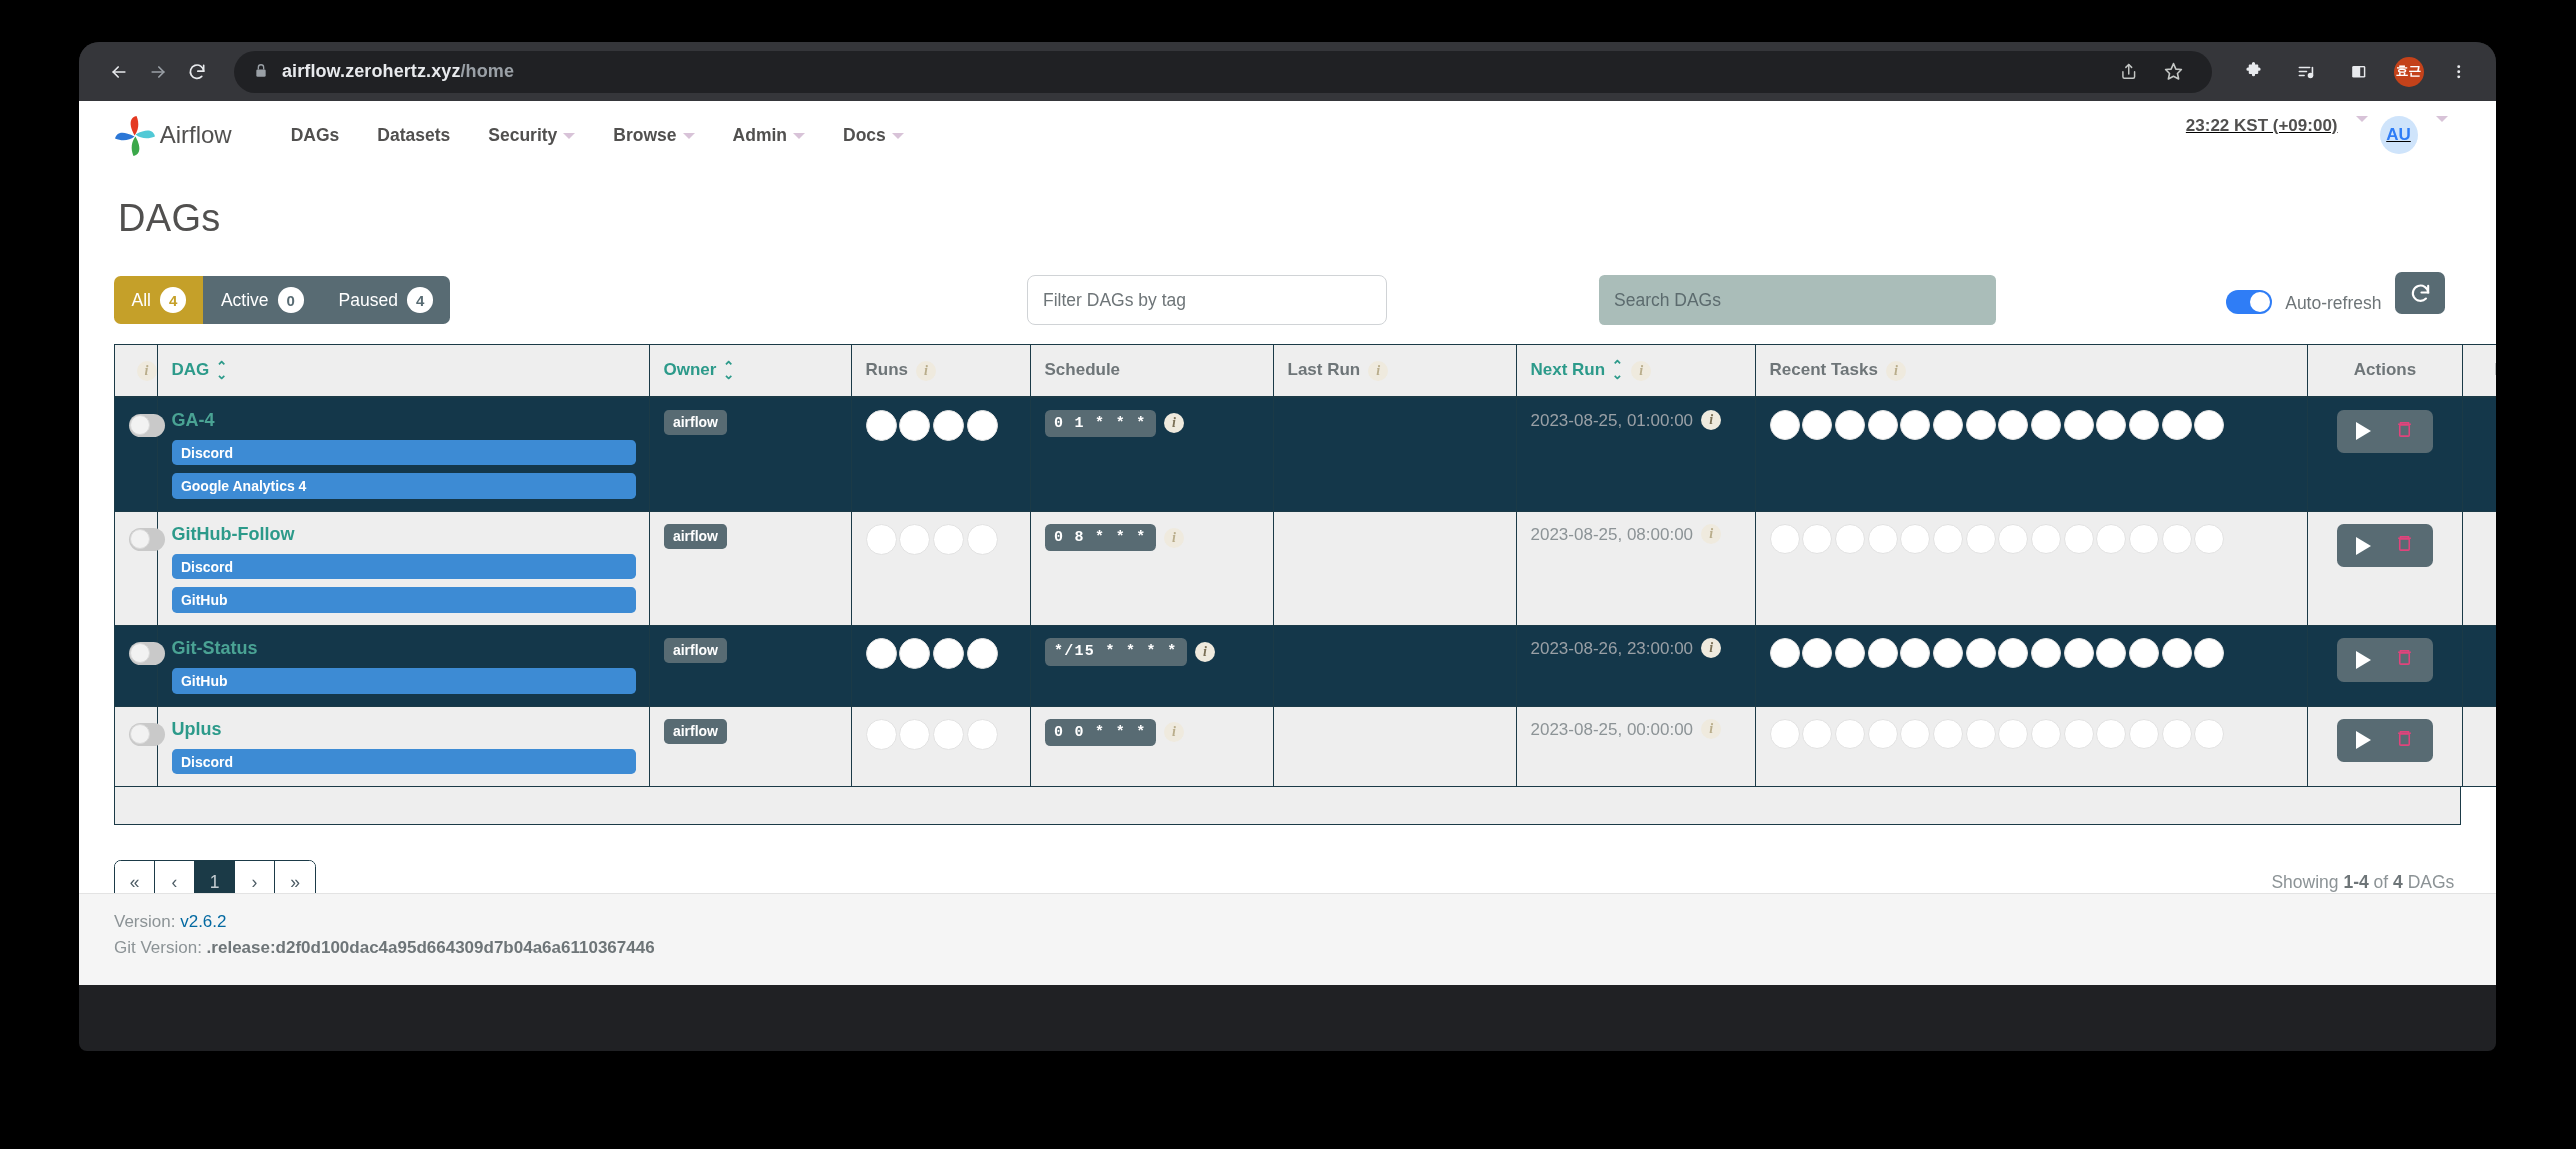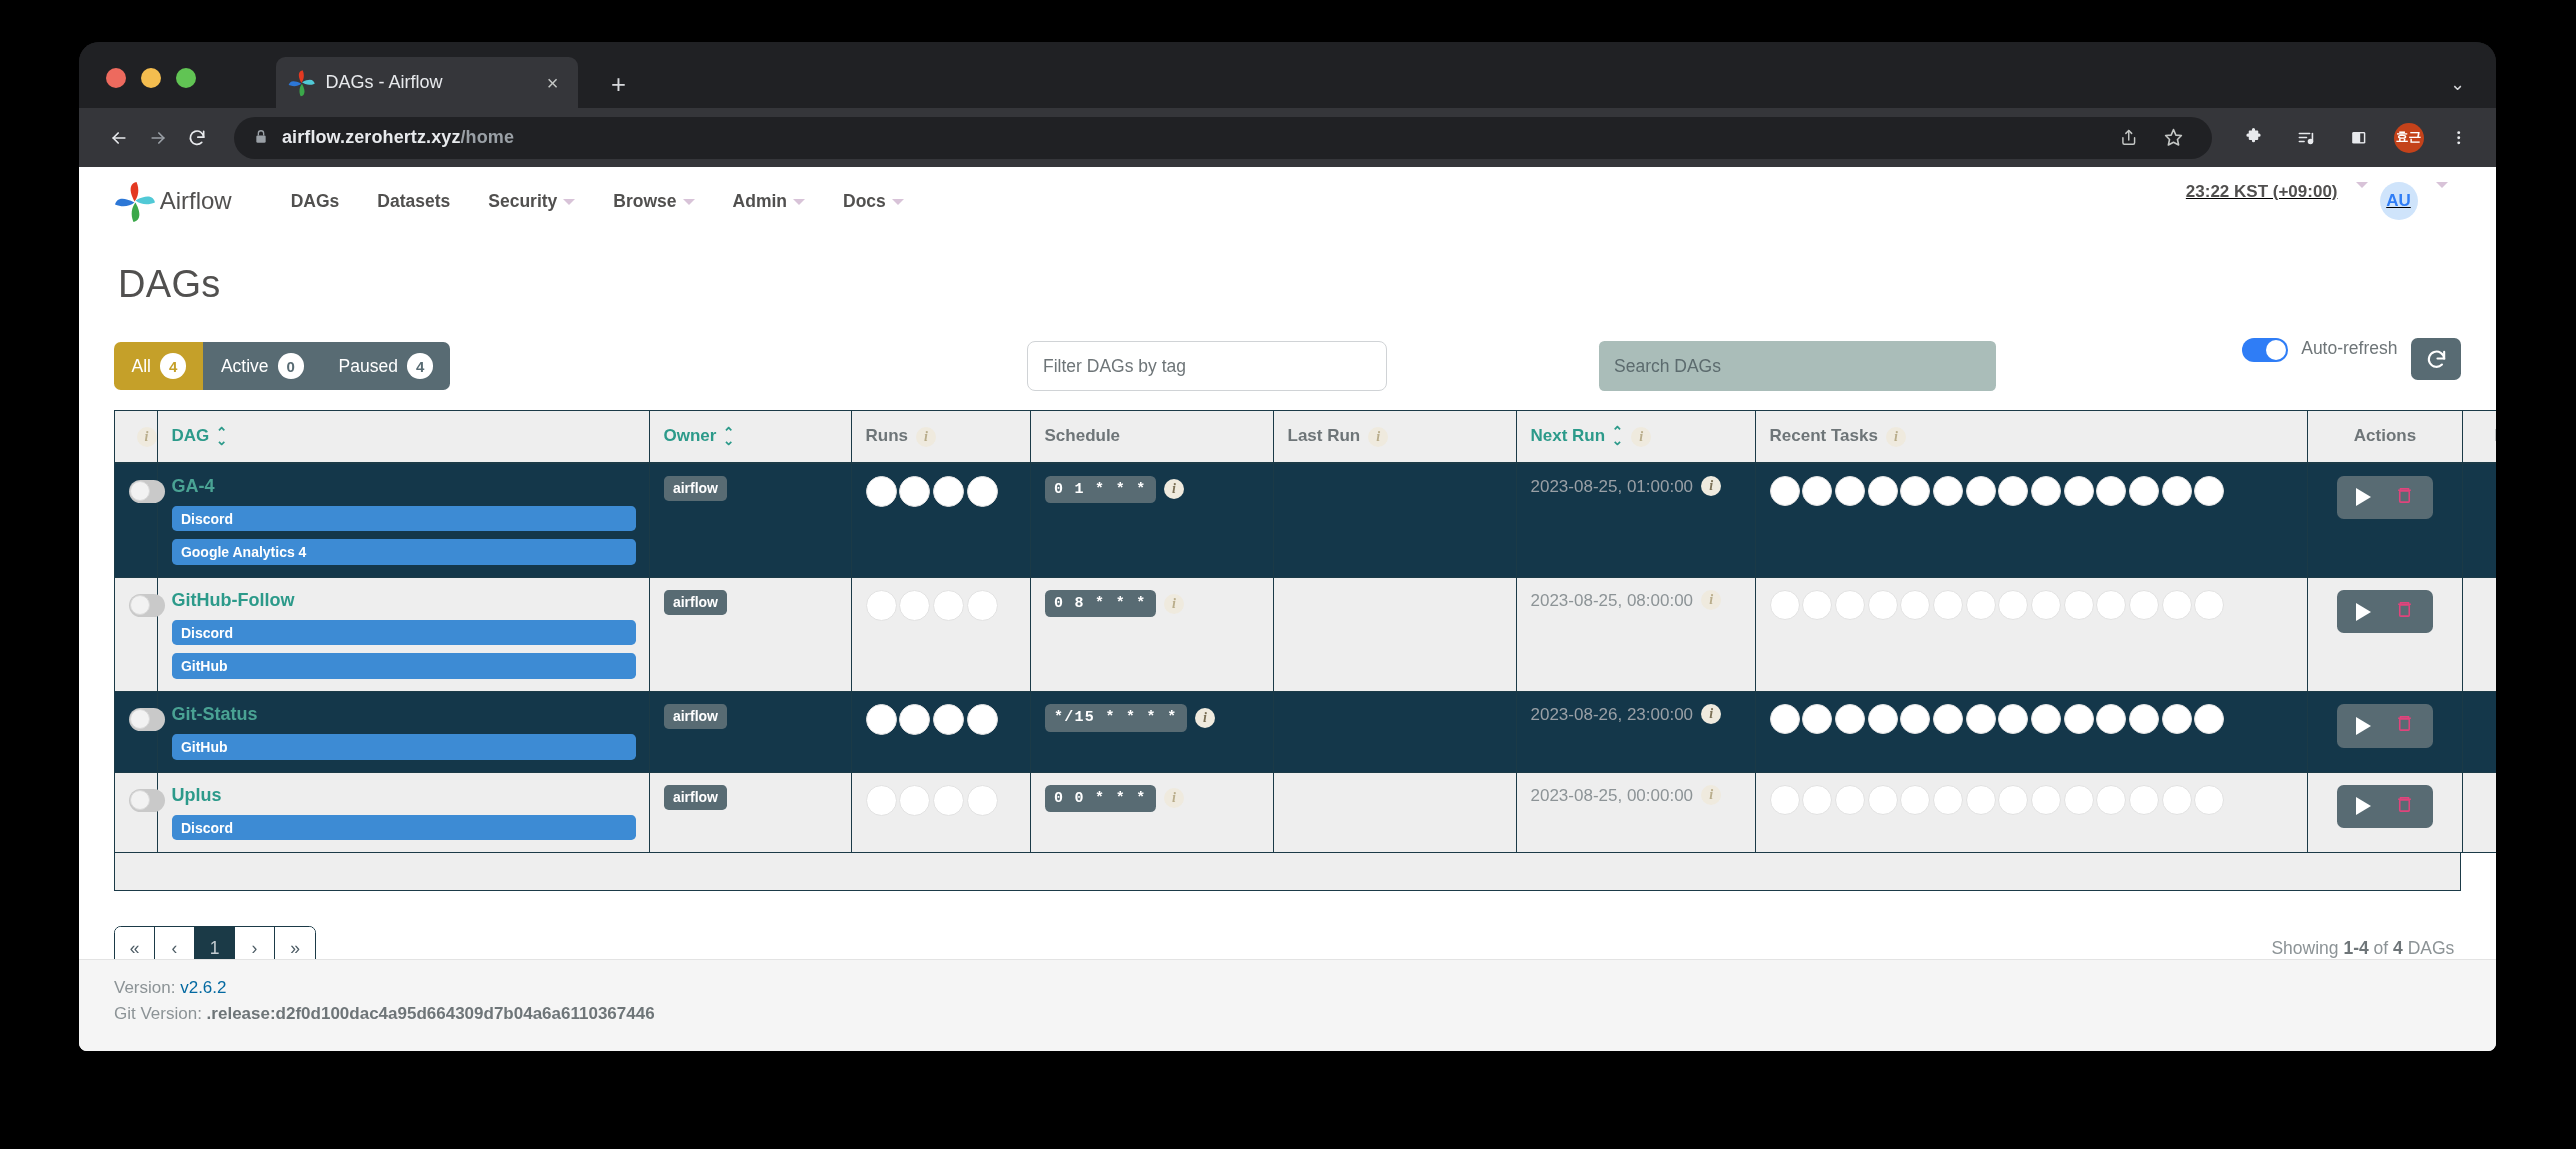--- a/index.html
+++ b/index.html
@@ -143,22 +143,22 @@
   .search-input {
     position: absolute; left: 1485px; top: 4px;
     width: 397px; height: 50px;
     border: none; border-radius: 5.4px;
     background: #aabdb9; color: #5c6b6e; font-size: 17.5px;
     padding: 15px 15px; outline: none;
   }
   .search-input::placeholder { color: #5c6b6e; }
   .tag-input::placeholder { color: #6e7578; }
   .refresh-area {
-    position: absolute; right: 0; top: 1.3px;
-    display: flex; align-items: flex-start; gap: 13.5px;
+    position: absolute; right: 16px; top: 1.3px;
+    display: flex; align-items: flex-end; gap: 13.5px;
   }
   .toggle {
     width: 46px; height: 24px; border-radius: 12px;
     background: #2f7df6; position: relative; cursor: pointer; flex: 0 0 auto;
   }
   .toggle .knob {
     position: absolute; right: 2px; top: 2px;
     width: 20px; height: 20px; border-radius: 50%; background: #fff;
   }
   .auto-label { font-size: 17.5px; color: #6e7578; }
@@ -264,41 +264,20 @@
   }
   .footer div { font-size: 17px; color: #8c9396; margin-bottom: 6.7px; }
   .footer .ver { color: #0369a1; }
   .footer .git { color: #6e7578; font-weight: bold; }
 </style>
 </head>
 <body>
 
 <div class="browser">
 
-  <div class="tabstrip">
-    <div class="lights">
-      <div class="light l-red"></div>
-      <div class="light l-yel"></div>
-      <div class="light l-grn"></div>
-    </div>
-    <div class="tab">
-      <span class="tab-favicon">
-        <svg width="28" height="28" viewBox="0 0 42 42">
-          <path d="M20 21 C13 8 17 3 22 2 C25 9 24 16 20 21Z" fill="#e43921"></path>
-          <path d="M21 20 C34 13 39 17 40 22 C33 25 26 24 21 20Z" fill="#51c9d6"></path>
-          <path d="M20 22 C7 15 2 19 1 24 C8 27 15 26 20 22Z" fill="#2c77d6"></path>
-          <path d="M21 22 C28 35 24 40 19 41 C16 34 17 27 21 22Z" fill="#3ba84a"></path>
-        </svg>
-      </span>
-      <span class="tab-title">DAGs - Airflow</span>
-      <span class="tab-close">×</span>
-    </div>
-    <div class="newtab">+</div>
-    <div class="win-collapse">⌄</div>
-  </div>
 
   <div class="navbar">
     <div class="nav-btn">
       <svg width="20" height="20" viewBox="0 0 24 24" fill="none" stroke="#e8eaed" stroke-width="2" stroke-linecap="round" stroke-linejoin="round">
           <line x1="19" y1="12" x2="5" y2="12"></line>
           <polyline points="11 18 5 12 11 6"></polyline>
         </svg>
     </div>
     <div class="nav-btn">
       <svg width="20" height="20" viewBox="0 0 24 24" fill="none" stroke="#9aa0a6" stroke-width="2" stroke-linecap="round" stroke-linejoin="round">

